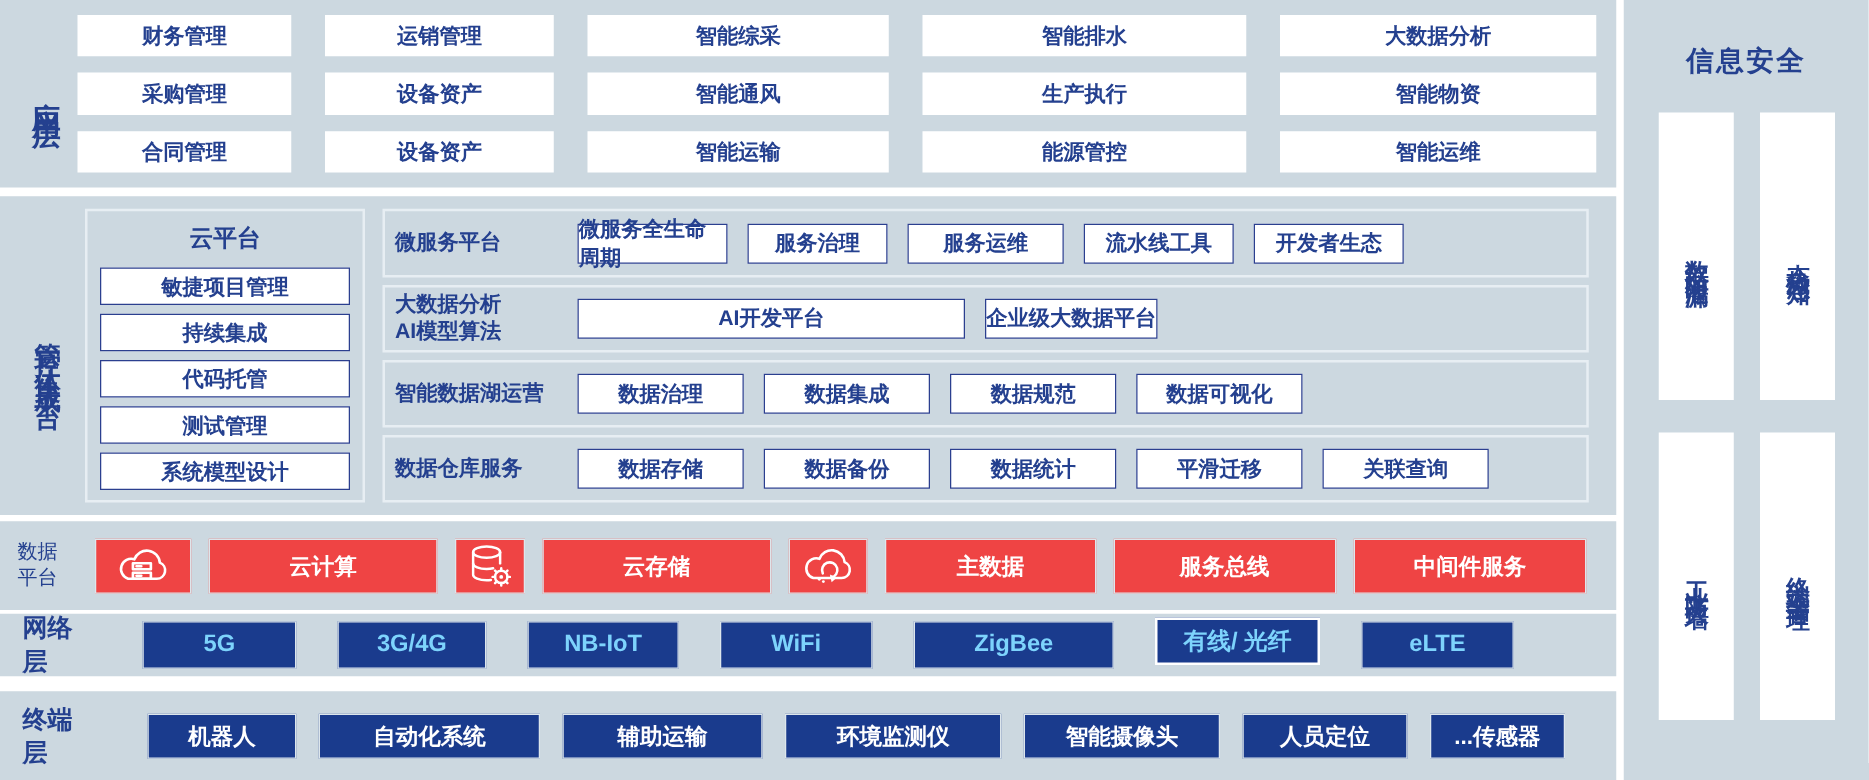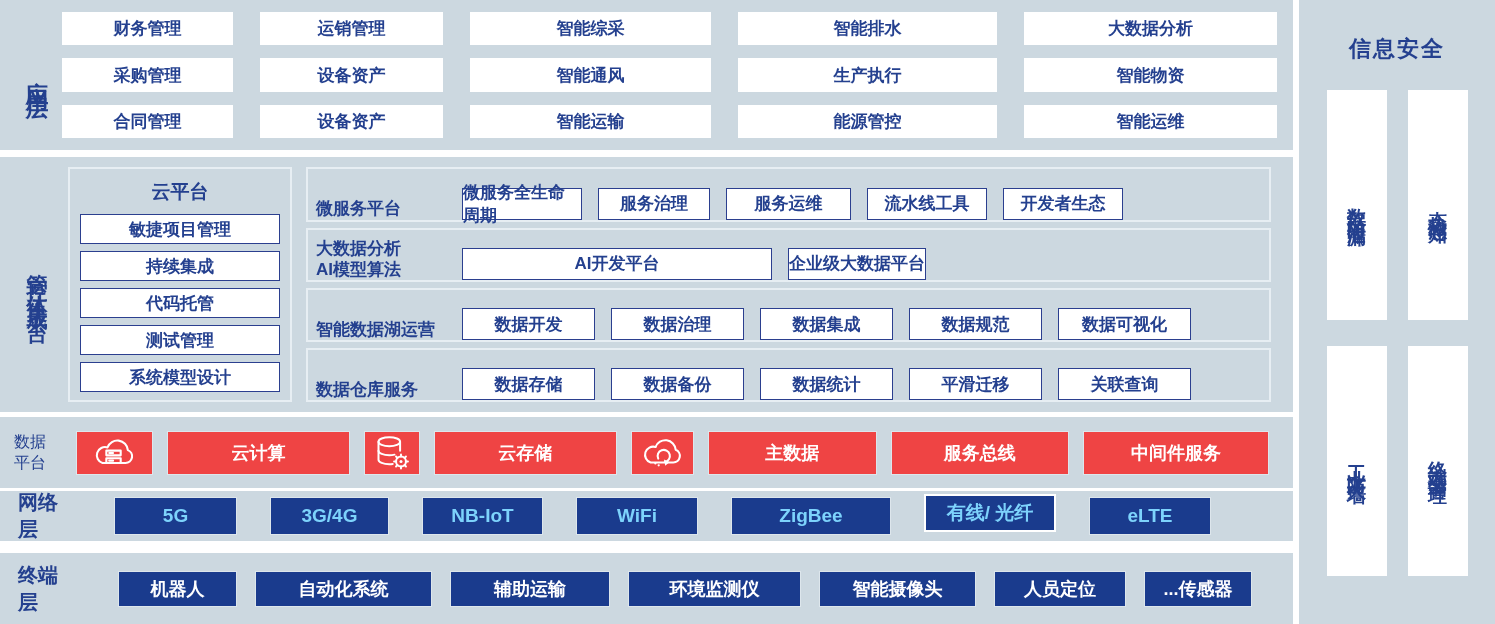--- a/index.html
+++ b/index.html
@@ -30,21 +30,21 @@
   .band-mgmt .label-col { width: 46px; }
   .band-mgmt .vtext { font-size: 21px; letter-spacing: 7px; }
   .cloud-panel { width: 224px; margin: 0 14px 0 8px; border: 2px solid #e7eef3;
     padding: 8px 10px; display: flex; flex-direction: column; }
   .cloud-title { text-align: center; font-size: 19px; color: #24408f; font-weight: bold;
     height: 30px; line-height: 30px; }
   .cloud-item { height: 30px; margin-top: 7px; background: #fff; border: 1px solid #2b3f8f;
     display: flex; align-items: center; justify-content: center;
     color: #24408f; font-weight: bold; font-size: 17px; }
   .mgmt-rows { flex: 1; display: flex; flex-direction: column; gap: 6px; }
-  .mgmt-row { flex: 1; border: 2px solid #e7eef3; display: flex; align-items: flex-end; padding: 0 8px; }
+  .mgmt-row { flex: 1; border: 2px solid #e7eef3; display: flex; align-items: center; padding: 0 8px; }
   .row-label { width: 146px; color: #24408f; font-weight: bold; font-size: 17px; line-height: 1.2; }
   .ibox { height: 32px; background: #fff; border: 1px solid #2b3f8f; margin-right: 16px;
     display: flex; align-items: center; justify-content: center;
     color: #24408f; font-weight: bold; font-size: 17px; }
   .row-ms  .ibox { width: 120px; }
   .row-ms  .ibox:nth-of-type(1) { width: 205px; }
   .row-ms  .ibox:nth-of-type(3) { width: 112px; }
   .row-ms  .ibox:nth-of-type(4) { width: 125px; }
   .row-ai  .ibox:nth-of-type(1) { width: 352px; margin-right: 40px; }
   .row-ai  .ibox:nth-of-type(2) { width: 310px; }
@@ -141,21 +141,20 @@
         <div class="mgmt-row row-ai">
           <div class="row-label">
             <div>大数据分析</div>
             <div>AI模型算法</div>
           </div>
           <div class="ibox">AI开发平台</div>
           <div class="ibox">企业级大数据平台</div>
         </div>
         <div class="mgmt-row row-lake">
           <div class="row-label">智能数据湖运营</div>
-          <div class="ibox">数据开发</div>
           <div class="ibox">数据治理</div>
           <div class="ibox">数据集成</div>
           <div class="ibox">数据规范</div>
           <div class="ibox">数据可视化</div>
         </div>
         <div class="mgmt-row row-dw">
           <div class="row-label">数据仓库服务</div>
           <div class="ibox">数据存储</div>
           <div class="ibox">数据备份</div>
           <div class="ibox">数据统计</div>

